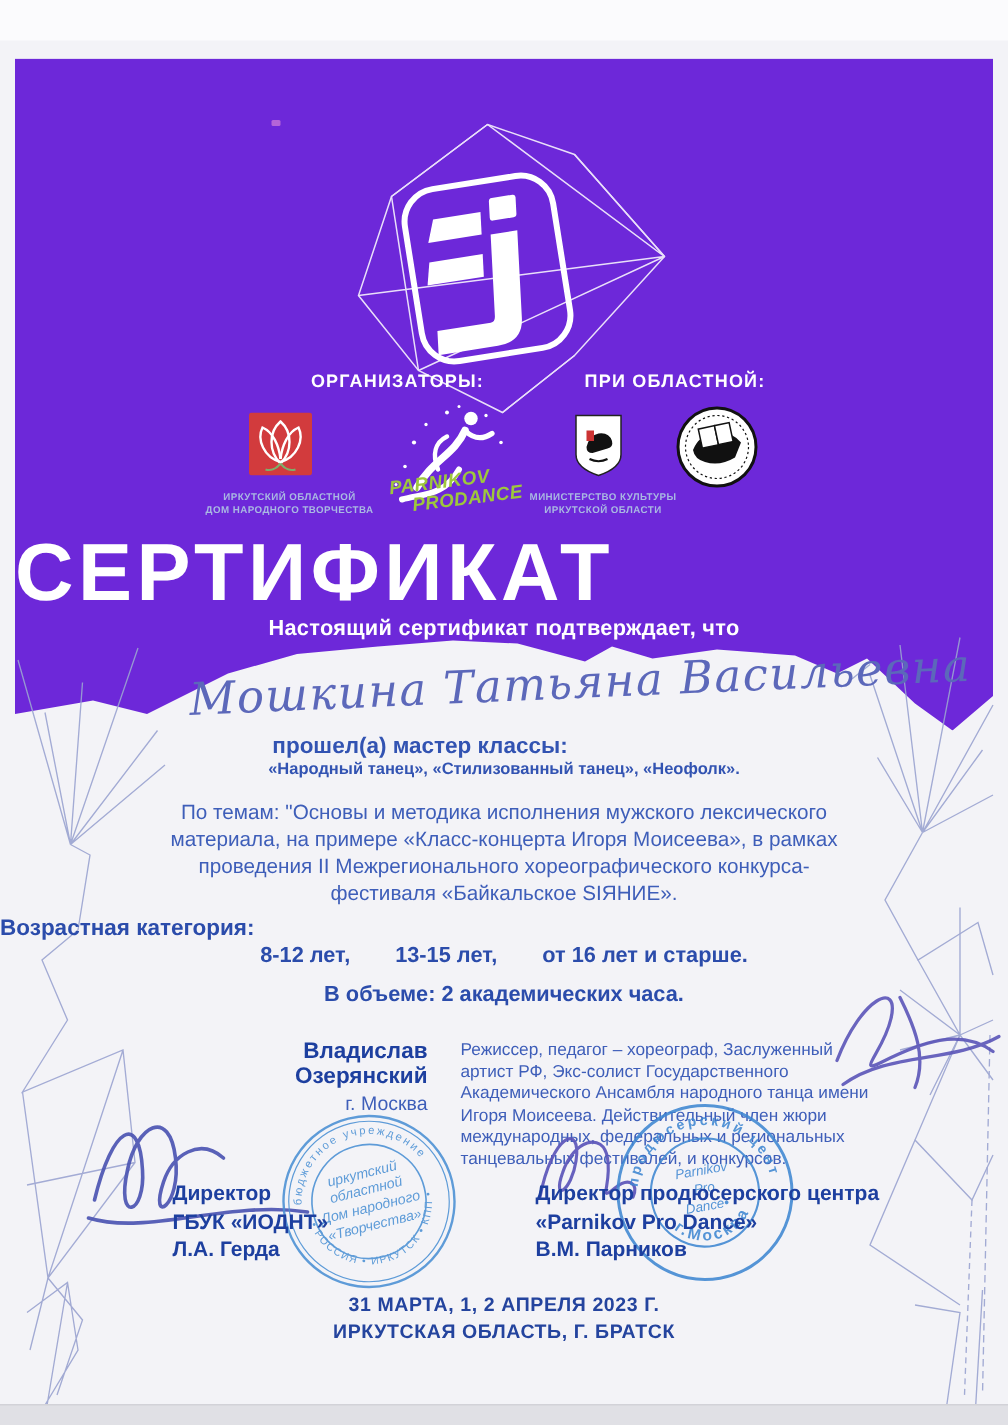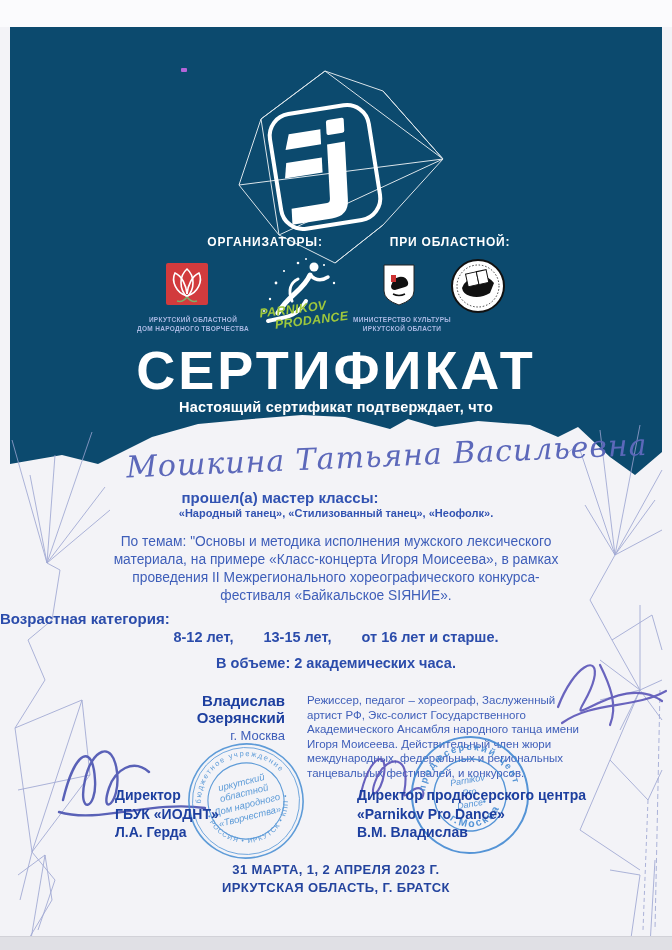--- a/index.html
+++ b/index.html
@@ -2,21 +2,21 @@
 <html><head>
 <meta charset="utf-8">
 <style>
   html,body{margin:0;padding:0;background:#e7e7ea;}
   .paper{position:relative;width:672px;height:950px;background:#f3f3f7;overflow:hidden;
          font-family:"Liberation Sans",sans-serif;}
   .top-strip{position:absolute;left:0;top:0;width:672px;height:27px;background:#fbfbfd;}
   .bottom-strip{position:absolute;left:0;bottom:0;width:672px;height:13px;background:#e0e0e5;border-top:1px solid #d2d2d8;}
 
   
-  .blue-panel{position:absolute;left:10px;top:27px;width:652px;height:450px;background:#0c4a6e;
+  .blue-panel{position:absolute;left:10px;top:39px;width:652px;height:450px;background:#6d28d9;
     clip-path:polygon(0 0,652px 0,652px 425px,625px 448px,600px 430px,568px 400px,548px 410px,
       520px 398px,468px 394px,425px 400px,398px 392px,380px 402px,335px 390px,292px 388px,
       242px 392px,188px 397px,142px 410px,88px 437px,52px 428px,0 437px);}
   .artifact{position:absolute;left:171px;top:41px;width:6px;height:4px;background:#b465d8;border-radius:1px;}
 
   .crystal-logo{position:absolute;left:165px;top:38px;width:300px;height:205px;}
 
   .org-labels{position:absolute;left:0;top:208px;width:652px;}
   .org-label{position:absolute;color:#fff;font-weight:bold;font-size:12px;letter-spacing:.8px;}
   .org-label.l1{left:165px;width:180px;text-align:center;}
@@ -27,21 +27,21 @@
     text-align:center;letter-spacing:.3px;}
   .cap-iodnt{left:123px;top:289px;width:120px;}
   .cap-min{left:332px;top:289px;width:120px;}
   .logo-dancer{position:absolute;left:238px;top:228px;width:100px;height:95px;}
   .parnikov-text{position:absolute;left:250px;top:275px;width:90px;transform:rotate(-7deg);
     color:#9ec73c;font-weight:bold;font-style:italic;font-size:12.5px;line-height:13px;letter-spacing:.3px;}
   .parnikov-text .ln2{margin-left:14px;}
   .logo-shield{position:absolute;left:373px;top:237px;width:32px;height:42px;}
   .logo-circle{position:absolute;left:440px;top:231px;width:56px;height:56px;}
 
-  .cert-title{position:absolute;left:0;top:312px;width:652px;text-align:center;color:#fff;
+  .cert-title{position:absolute;left:0;top:312px;width:652px;text-align:left;color:#fff;
     font-size:54px;font-weight:bold;letter-spacing:3px;}
   .cert-subtitle{position:absolute;left:0;top:372px;width:652px;text-align:center;color:#fff;
     font-size:14.5px;font-weight:bold;letter-spacing:.2px;}
 
   
   .hand-name{position:absolute;left:126px;top:440px;width:440px;text-align:center;
     font-family:"DejaVu Serif",serif;font-style:italic;font-size:30px;color:#5c68ba;
     transform:rotate(-2.5deg);letter-spacing:1px;white-space:nowrap;}
   .passed1{position:absolute;left:0;top:489px;width:560px;text-align:center;
     color:#3253b2;font-weight:bold;font-size:15px;}
@@ -278,20 +278,20 @@
         <text x="62" y="62">Pro</text>
         <text x="62" y="74">Dance•</text>
       </g>
       <circle cx="104" cy="70" r="1.5" fill="#3f87d2"></circle>
     </g>
   </svg>
 
   <div class="sign-block sb-right">
     <div>Директор продюсерского центра</div>
     <div>«Parnikov Pro Dance»</div>
-    <div>В.М. Владислав</div>
+    <div>В.М. Парников</div>
   </div>
 
   <div class="footer-date">31 МАРТА, 1, 2 АПРЕЛЯ 2023 Г.</div>
   <div class="footer-loc">ИРКУТСКАЯ ОБЛАСТЬ, Г. БРАТСК</div>
 
   <div class="bottom-strip"></div>
 </div>
 
 </body></html>

